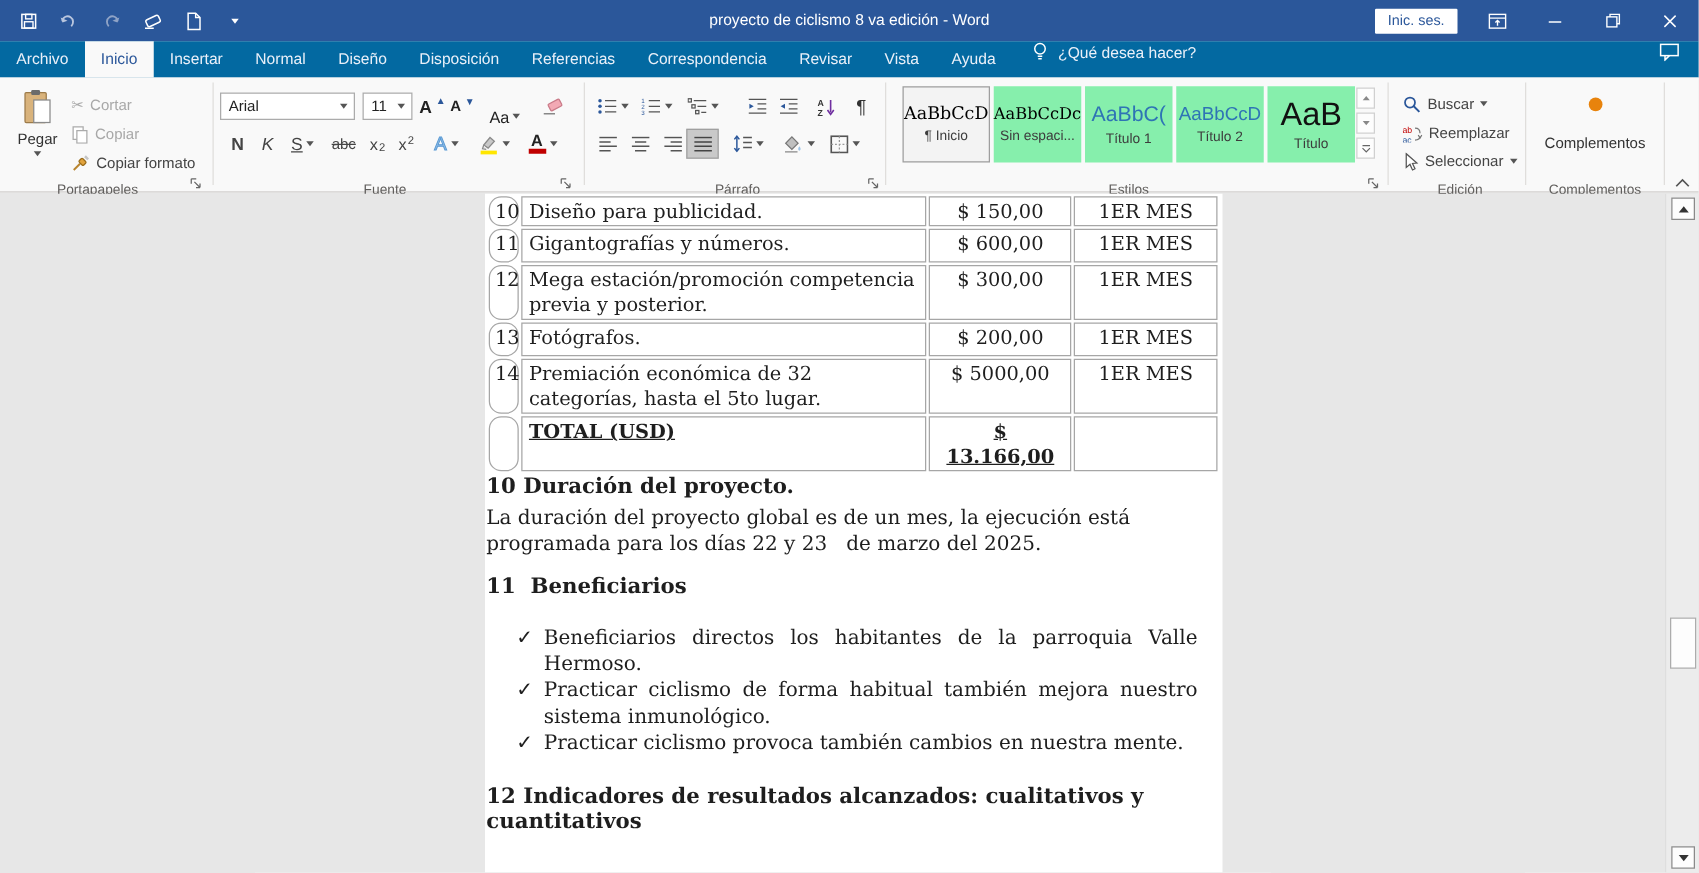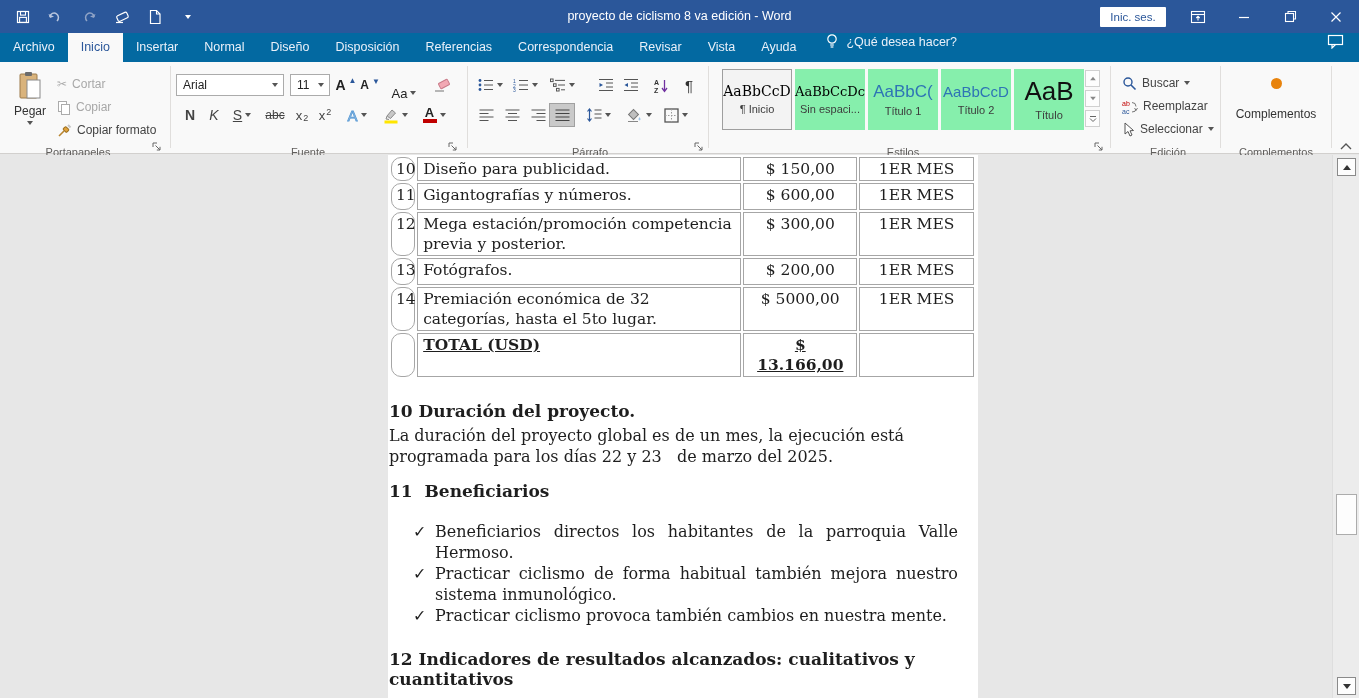--- a/index.html
+++ b/index.html
@@ -48,21 +48,21 @@
   
   .docarea { position:absolute; left:0; top:155px; width:1359px; height:543px; background:#E7E7E7; }
   .page { position:absolute; left:388px; top:0; width:590px; height:543px; background:#FFFFFF; color:#1E1E1E;
           font-family:"DejaVu Serif","Liberation Serif",serif; }
   .btable { border-collapse:separate; border-spacing:2px; margin-left:1px; width:587px; font-size:15.5px; table-layout:fixed; }
   .btable td { border:1px solid #A6A6A6; vertical-align:top; padding:1px 5px; line-height:20px; }
   .btable td.cnum { padding-left:4px;border-radius:10px; }
   .btable td.camt, .btable td.cper { text-align:center; }
   .btable tr.total td { font-weight:bold; height:36px;text-decoration:underline; }
   .h-doc { font-size:17px; font-weight:bold; white-space:pre-wrap; margin-left:1px; }
-  .h10 { margin-top:22px; }
+  .h10 { margin-top:0; }
   .h11 { margin-top:14px; }
   .h12 { margin-top:23px; }
   .bodytext { font-size:16px; line-height:21px; margin-top:4px; margin-left:1px; width:570px; white-space:pre-wrap; }
   .chk-list { margin-top:20px; }
   .chk-item { position:relative; padding-left:47px; width:570px; font-size:16px; line-height:21px; text-align:justify; }
   .chk-item .mk { position:absolute; left:25px; top:0; }
 
   .watermark { position:absolute; left:1030px; top:486px; color:#ABABAB; }
   .watermark .l1 { font-size:22px; }
   .watermark .l2 { font-size:13.5px; margin-top:4px; color:#B4B4B4; }

